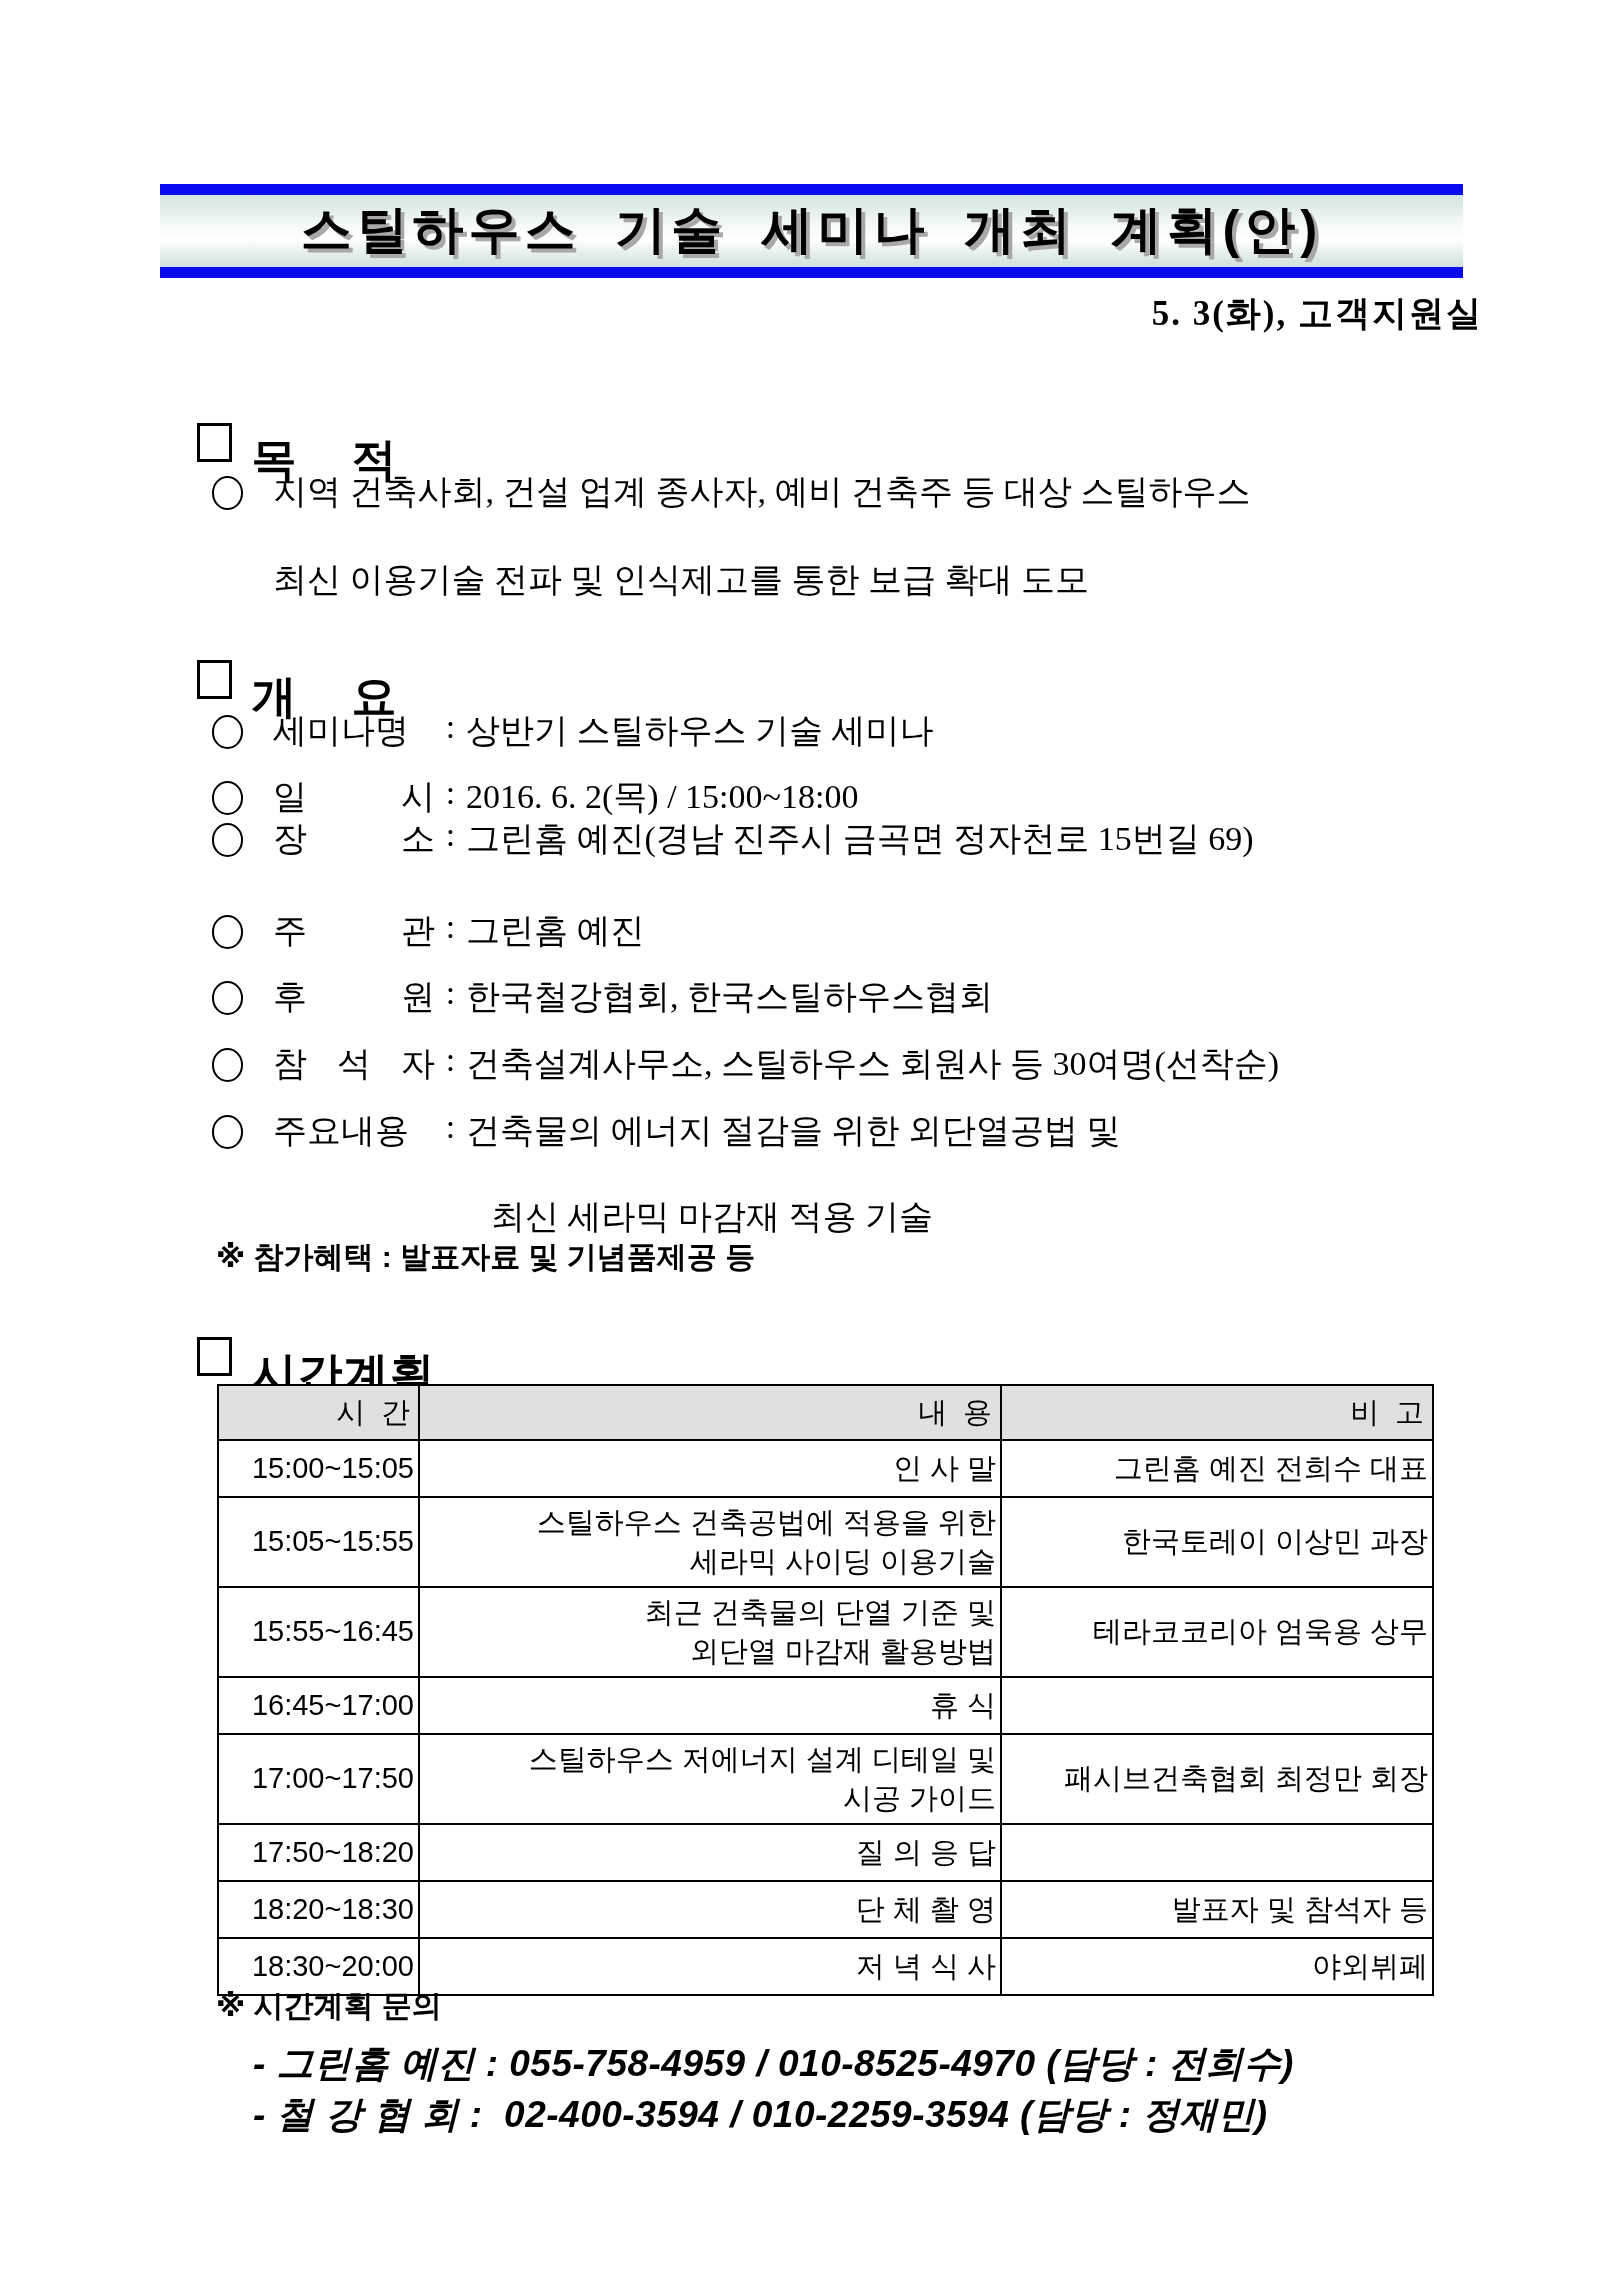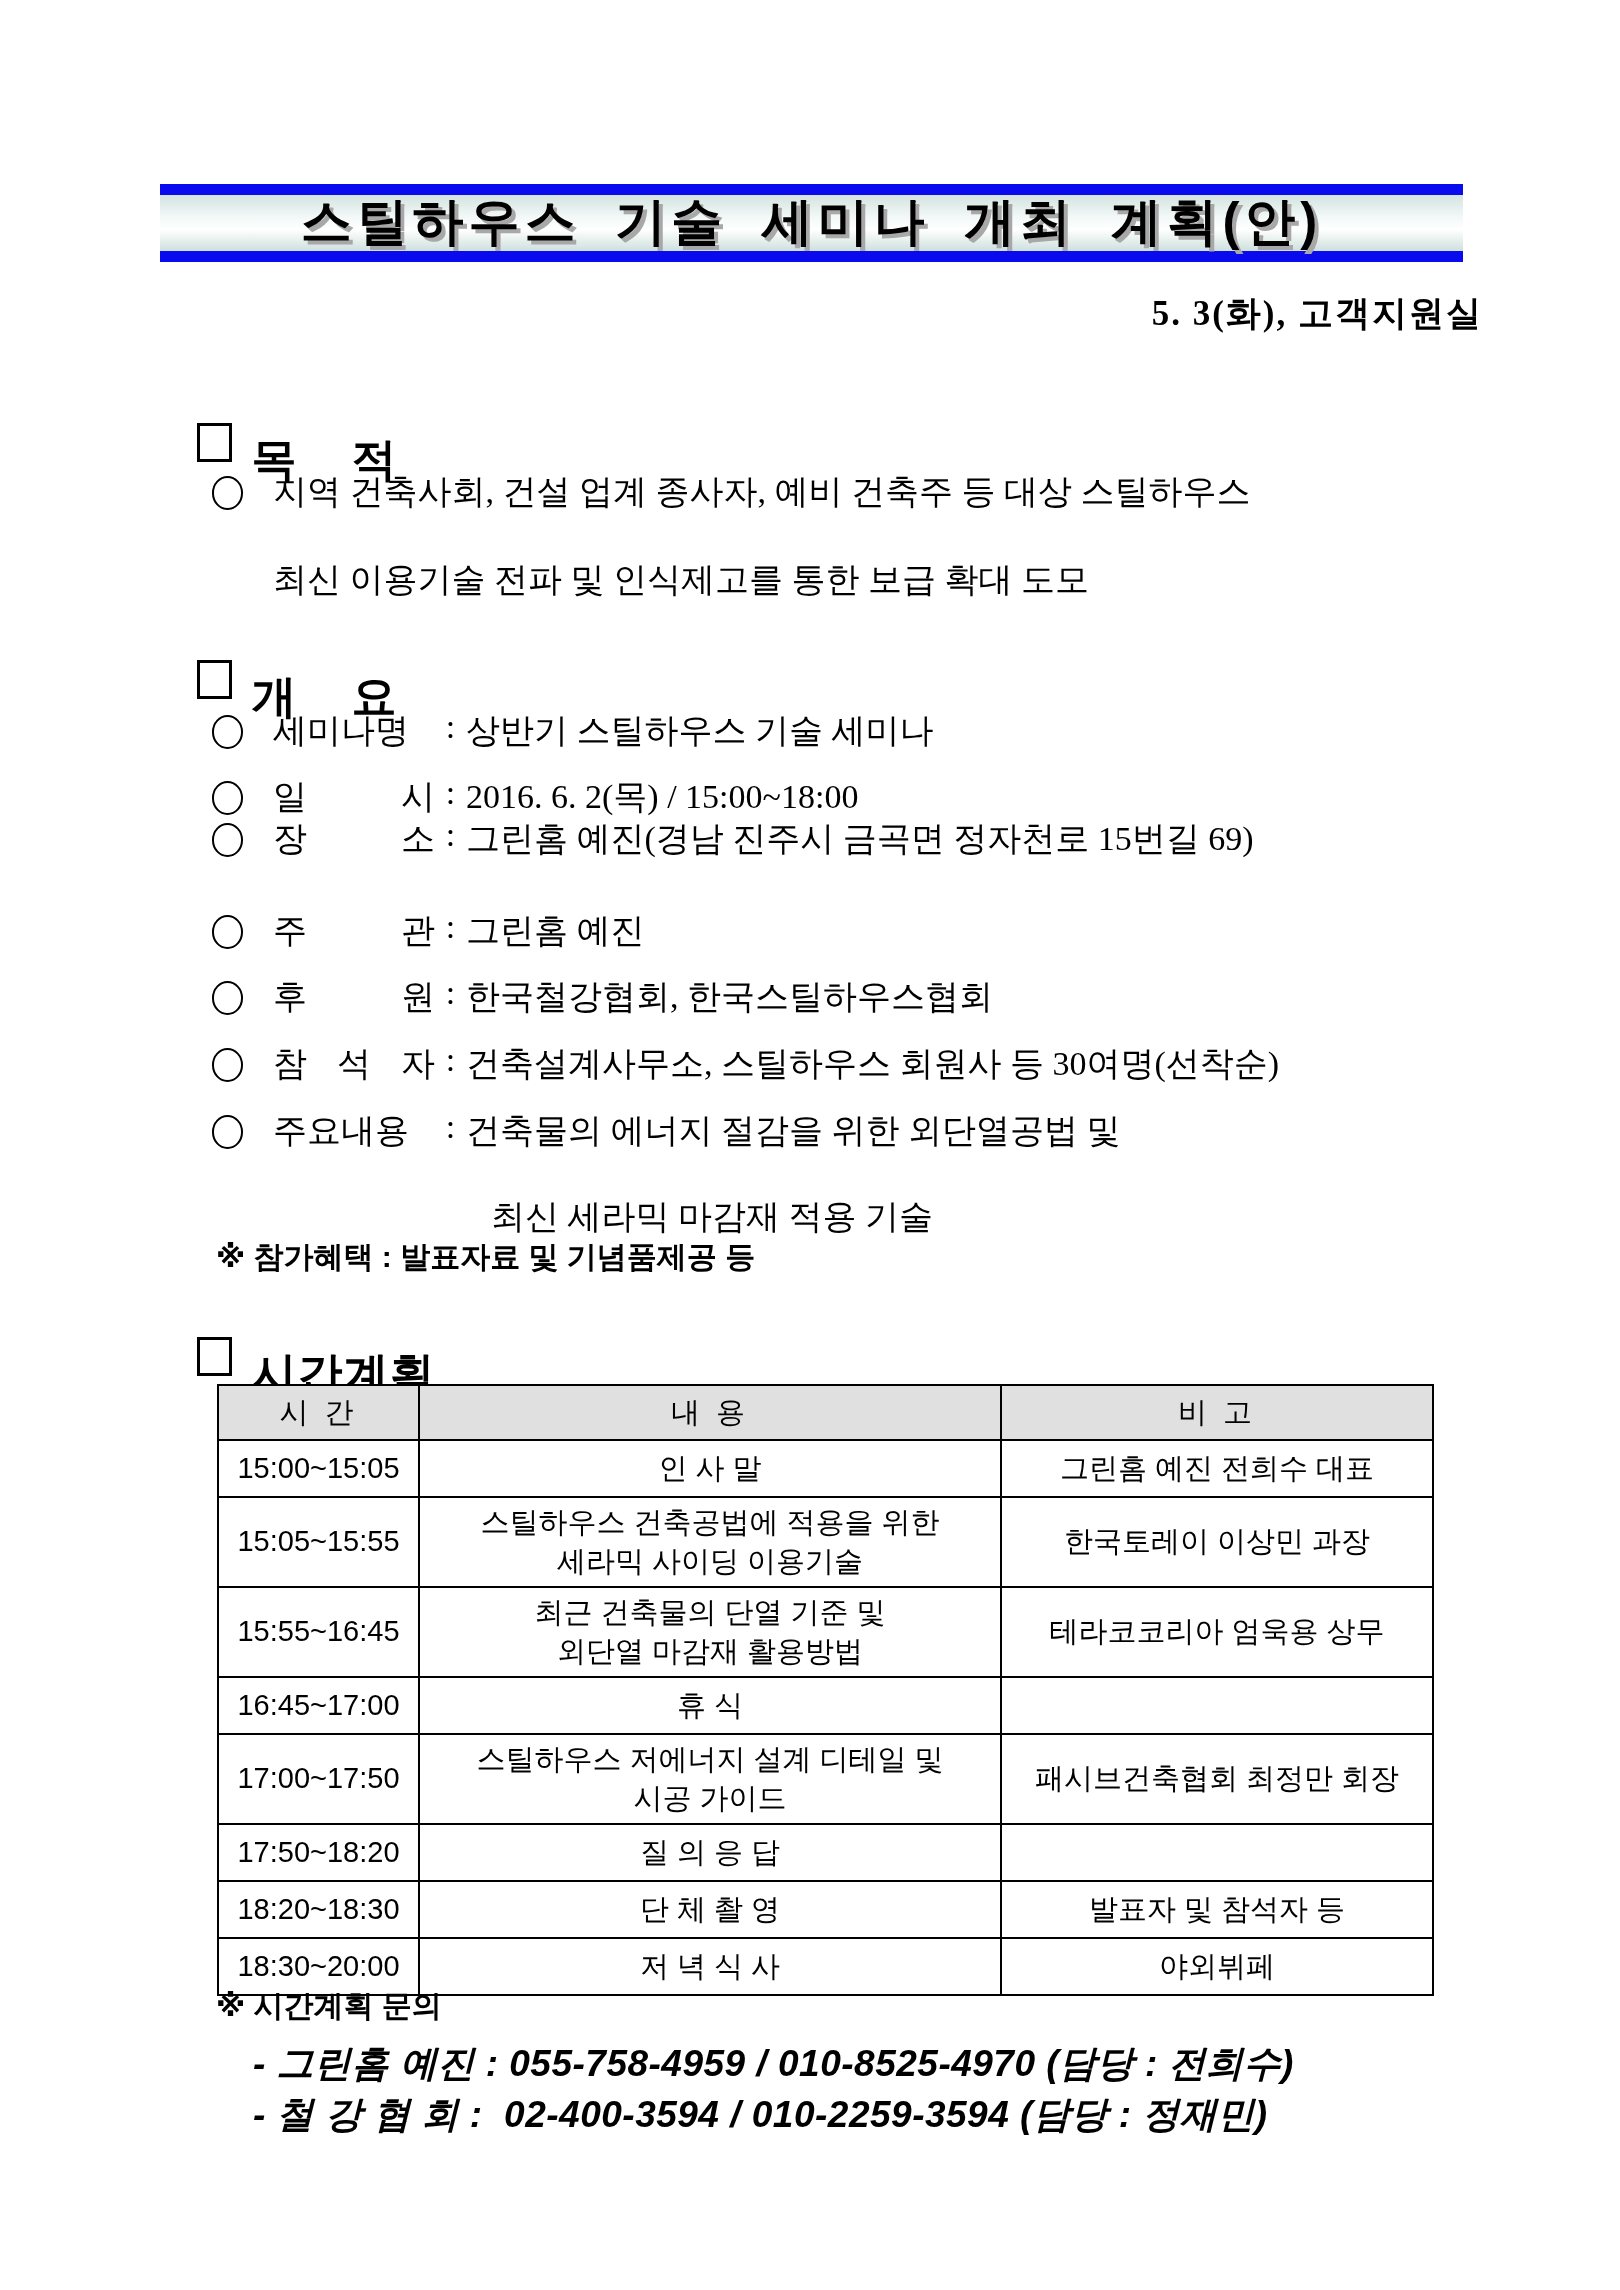--- a/index.html
+++ b/index.html
@@ -6,21 +6,21 @@
   .page {
     position:relative; width:1620px; height:2291px; background:#ffffff;
     font-family:"Liberation Serif","DejaVu Serif",serif; color:#000;
     overflow:hidden;
   }
 
   
   .banner { position:absolute; left:160px; top:184px; width:1303px; }
   .banner .bar { height:10.8px; background:#0a0aee; }
   .banner-body {
-    height:56px;
+    height:72px;
     background:linear-gradient(180deg,#d3e3e0 0%,#f3f9f8 40%,#ffffff 62%,#e2edea 84%,#cfe0dd 100%);
     display:flex; align-items:center; justify-content:center;
   }
   .banner-title {
     margin:0; font-family:"Liberation Sans","DejaVu Sans",sans-serif;
     font-size:51px; font-weight:800; letter-spacing:4.9px; word-spacing:15.7px;
     text-shadow:3.9px 3.9px 0 #a8a8a8; white-space:pre;
   }
 
   
@@ -65,22 +65,22 @@
     font-size:30px; font-weight:700; white-space:pre;
   }
 
   
   .sched-table {
     position:absolute; left:217px; top:1384px; width:1215px;
     border-collapse:collapse; table-layout:fixed;
     font-family:"Liberation Sans","DejaVu Sans",sans-serif; font-size:29px;
   }
   .sched-table td, .sched-table th {
-    border:2px solid #000; text-align:center; vertical-align:middle;
-    padding:2px 17px; font-weight:400; white-space:pre-line; line-height:1.35;
+    border:2px solid #000; text-align:right; vertical-align:middle;
+    padding:2px 4px; font-weight:400; white-space:pre-line; line-height:1.35;
   }
   .sched-table { border:2.9px solid #000; }
   .sched-table thead th { background:#e0e0e0; height:49px; letter-spacing:3.9px; }
   .row-single td { height:51px;border-radius:28px; }
   .row-double td { height:84px; }
 
   
   .footer-title {
     padding-left:56px; font-family:"Liberation Sans","DejaVu Sans",sans-serif;
     font-size:30px; font-weight:700; white-space:pre;

